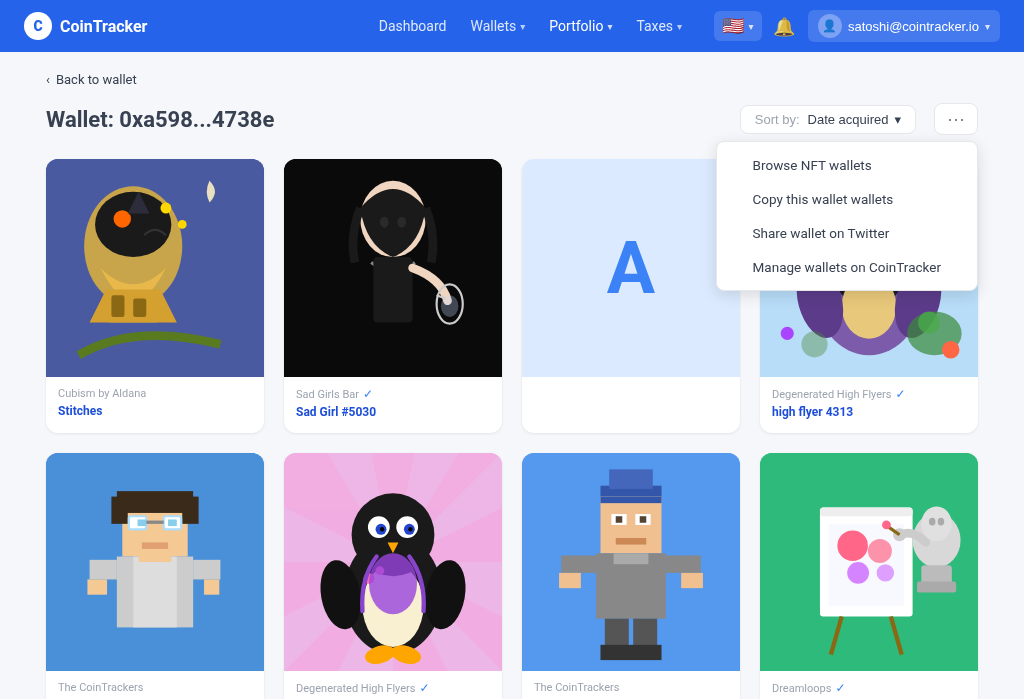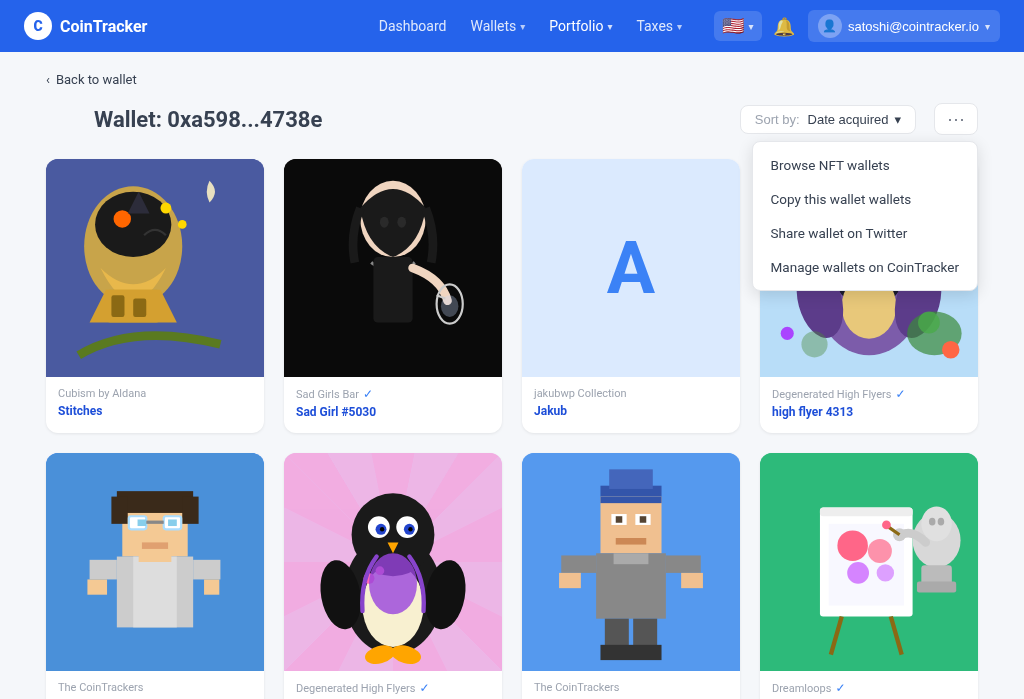--- a/index.html
+++ b/index.html
@@ -119,21 +119,20 @@
       cursor: pointer;
       margin-bottom: 16px;
     }
     .back-link span { color: #374151; }
 
     .page-header {
       display: flex;
       align-items: center;
       justify-content: space-between;
       margin-bottom: 24px;
-      margin-left: 48px;
     }
     .wallet-title {
       font-size: 22px;
       font-weight: 700;
       color: #111827;
     }
     .wallet-title span { color: #374151; }
 
     .sort-area {
       display: flex;
@@ -172,21 +171,21 @@
       right: 0;
       background: white;
       border: 1px solid #e5e7eb;
       border-radius: 8px;
       box-shadow: 0 4px 16px rgba(0,0,0,0.12);
       padding: 6px 0;
       min-width: 210px;
       z-index: 100;
     }
     .dropdown-item {
-      padding: 9px 18px;
+      padding: 9px 36px;
       font-size: 13.5px;
       color: #374151;
       cursor: pointer;
       white-space: nowrap;
     }
 
     
     .nft-grid {
       display: grid;
       grid-template-columns: repeat(4, 1fr);
@@ -370,26 +369,20 @@
           <span class="verified-icon">✓</span>
         </div>
         <div class="nft-name">Sad Girl #5030</div>
       </div>
     </div>
 
     <div class="nft-card">
       <div class="nft-image nft-img-3" style="background:#dbeafe; font-size:72px; color:#3b82f6; font-weight:700;">
         A
       </div>
-      <div class="nft-info">
-        <div class="nft-collection">
-          <span>jakubwp Collection</span>
-        </div>
-        <div class="nft-name">Jakub</div>
-      </div>
     </div>
 
     <div class="nft-card">
       <div class="nft-image" style="background:#c8e8f8;">
         <svg viewBox="0 0 200 200" class="nft-svg">
           <rect width="200" height="200" fill="#b8ddf8"></rect>
 
           <ellipse cx="100" cy="120" rx="50" ry="60" fill="#7c5caa"></ellipse>
           <ellipse cx="100" cy="100" rx="35" ry="35" fill="#1a1a2e"></ellipse>
 

